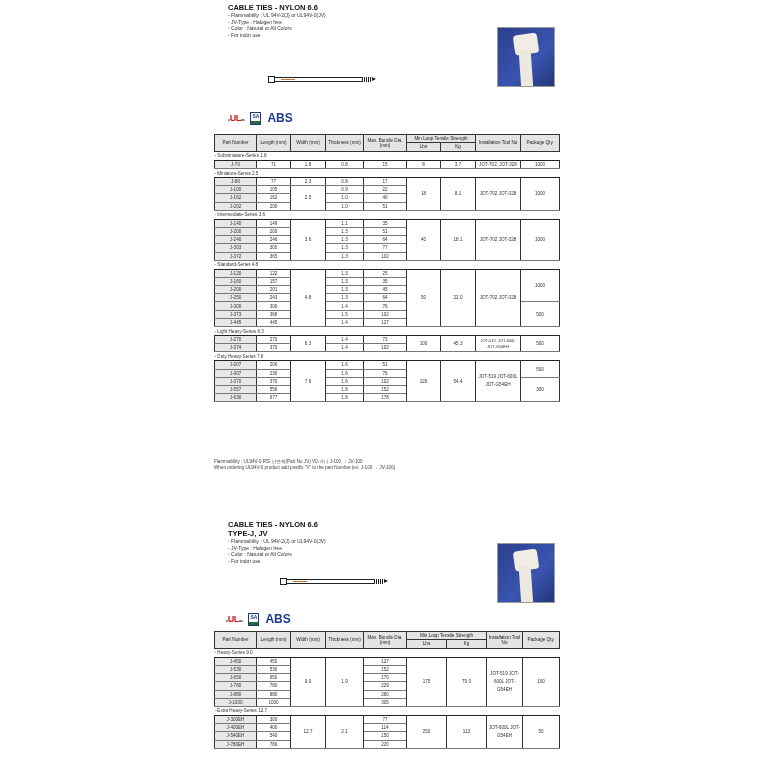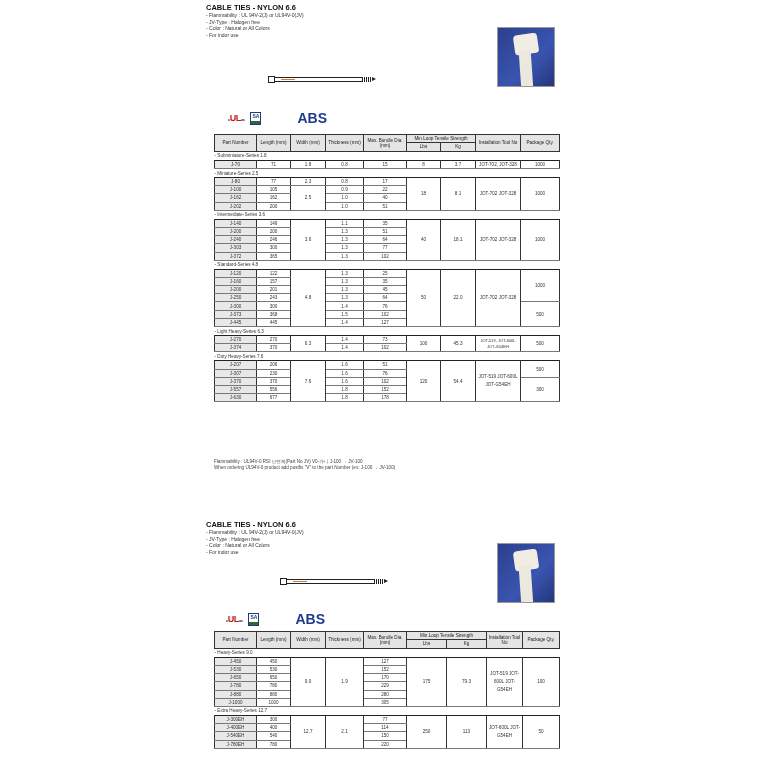--- a/index.html
+++ b/index.html
@@ -1,35 +1,35 @@
 <!DOCTYPE html>
 <html><head>
 <meta charset="utf-8">
 <style>
   html,body{margin:0;padding:0;background:#fff;}
   body{width:780px;height:780px;position:relative;overflow:hidden;font-family:"Liberation Sans",sans-serif;color:#222;}
-  .section{position:absolute;left:206px;width:345px;}
+  .section{position:absolute;left:228px;width:345px;}
   .title{font-weight:bold;font-size:7.5px;line-height:9px;color:#111;}
   .bullets{margin:0;padding:0;list-style:none;font-size:5px;line-height:6.6px;color:#333;}
   .bullets li::before{content:"- ";}
   .photo{position:absolute;width:56px;height:58px;background:linear-gradient(135deg,#2b3f8e,#3a55b0 60%,#24357a);border:1px solid #999;overflow:hidden;}
   .photo .head{position:absolute;left:16px;top:6px;width:24px;height:20px;background:#f1ede4;border-radius:4px 4px 3px 3px;transform:rotate(-8deg);}
   .photo .strap{position:absolute;left:22px;top:22px;width:12px;height:40px;background:#ece8de;transform:rotate(-4deg);}
   .tie{position:absolute;height:7px;}
   .tie .headbox{position:absolute;left:0;top:0;width:7px;height:7px;border:1px solid #222;box-sizing:border-box;background:#fff;}
   .tie .body{position:absolute;left:7px;top:1px;right:10px;height:5px;border:1px solid #222;border-left:none;box-sizing:border-box;background:#fff;}
   .tie .body::after{content:"";position:absolute;left:6px;top:1px;width:14px;height:1px;background:#c87a3a;}
   .tie .teeth{position:absolute;right:4px;top:1px;width:10px;height:5px;background:repeating-linear-gradient(90deg,#222 0 1px,#fff 1px 2px);}
   .tie .tip{position:absolute;right:0;top:1px;width:0;height:0;border-top:2.5px solid transparent;border-bottom:2.5px solid transparent;border-left:4px solid #222;}
   .logos{position:absolute;height:12px;display:flex;align-items:center;gap:6px;font-weight:bold;}
   .ul{color:#c41c1c;font-size:9px;letter-spacing:-0.5px;}
   .ul small{font-size:4px;color:#333;}
   .sa{width:9px;height:11px;border:1px solid #1e3a7a;color:#1e3a7a;font-size:5px;text-align:center;line-height:7px;background:#fff;position:relative;}
   .sa::after{content:"";position:absolute;left:0;bottom:0;width:100%;height:3px;background:#2a6a3a;}
-  .abs{color:#1e3a8a;font-size:14px;margin-left:30px;}
+  .abs{color:#1e3a8a;font-size:12px;}
   table{border-collapse:collapse;width:345px;font-size:4.6px;table-layout:fixed;}
   th{background:#e4e4e4;border:1px solid #333;font-weight:normal;line-height:5.4px;padding:1px 0;text-align:center;color:#222;}
   td{border-left:1px solid #333;border-right:1px solid #333;border-bottom:1px solid #777;text-align:center;height:7.2px;padding:0;line-height:7px;color:#333;}
   td.pn{background:#e8e8e8;}
   tr.series td{border:none;text-align:left;font-size:4.6px;height:8px;color:#333;background:#fff;}
   tr.series td::before{content:"- ";}
   tbody.grp{border:1.5px solid #222;}
   .notes{font-size:4.6px;line-height:6px;color:#444;position:absolute;}
 </style>
 </head>
@@ -316,20 +316,21 @@
 </table>
 </div>
 
 <div class="notes" style="left:214px;top:459px;">
   <div>Flammability : UL94V-0 RSI 난연제(Part No JV) V0-가니 J-100 → JV-100</div>
   <div>When ordering UL94V-0 product add postfix "V" to the part Number (ex: J-100 → JV-100)</div>
 </div>
 
 <div class="section" style="top:520px;">
   <div class="title">CABLE TIES - NYLON 6.6</div>
+  <div class="title">TYPE-J, JV</div>
   <ul class="bullets">
     <li>Flammability : UL 94V-2(J) or UL94V-0(JV)</li>
     <li>JV-Type : Halogen free</li>
     <li>Color : Natural or All Colors</li>
     <li>For indor use</li>
   </ul>
 </div>
 <div class="photo" style="left:497px;top:543px;">
     <div class="head"></div>
     <div class="strap"></div>

